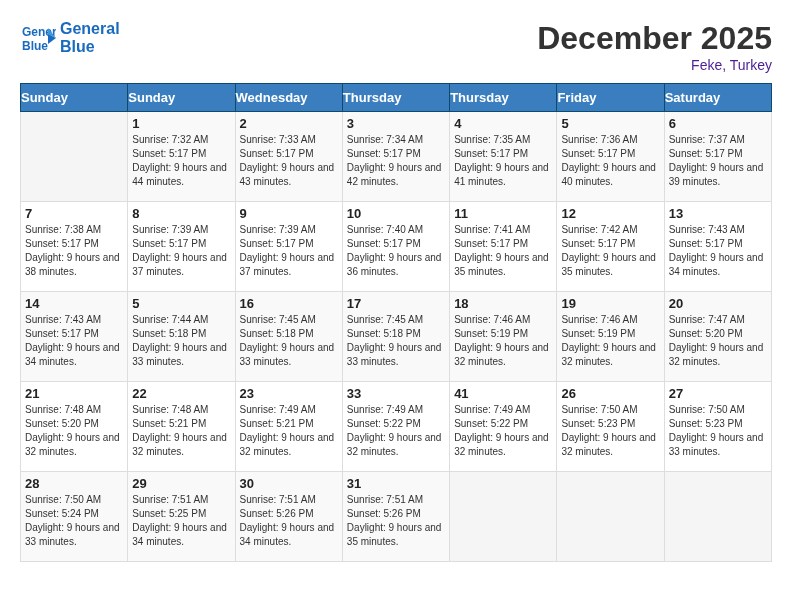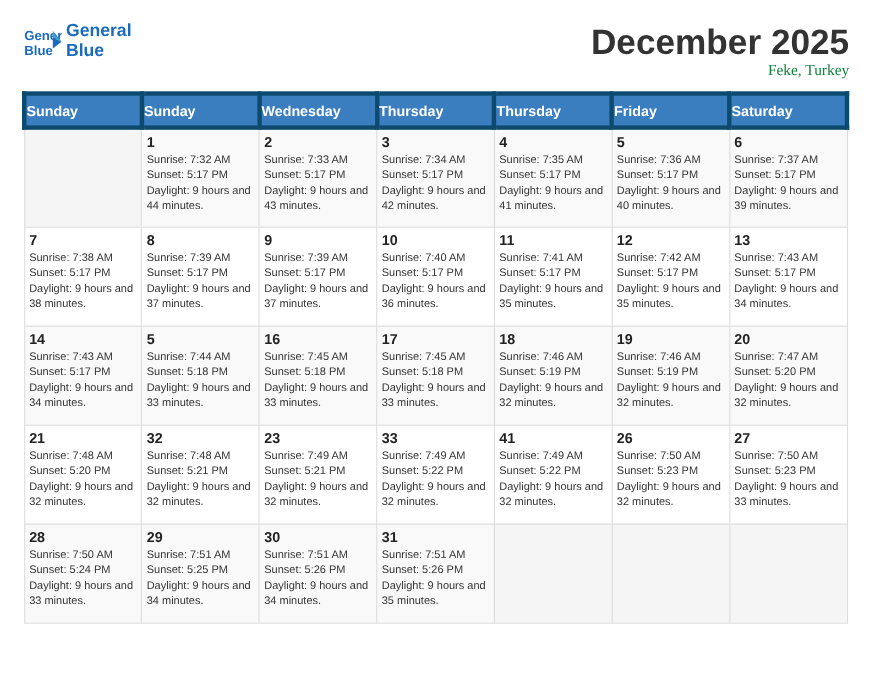--- a/index.html
+++ b/index.html
@@ -29,36 +29,35 @@
       text-align: right;
       margin-left: 12px;
     }
     .month-title {
       font-size: 32px;
       font-weight: bold;
       color: #333;
     }
     .location {
       font-size: 14px;
-      color: #15803d;
-      font-family: Liberation Serif, serif;
+      color: #4c1d95;
     }
     table {
       width: 100%;
       border-collapse: collapse;
       font-size: 11px;
     }
     thead tr th {
       background-color: #3a7ebf;
       color: #fff;
       padding: 6px 0;
       text-align: left;
       font-size: 13px;
       font-weight: bold;
-      border: 4px solid #0c4a6e;
+      border: 1px solid #0c4a6e;
     }
     tbody tr td {
       vertical-align: top;
       padding: 4px;
       border: 1px solid #ddd;
       height: 90px;
       width: 14.28%;
       background: #fff;
     }
     tbody tr:nth-child(odd) td {
@@ -206,21 +205,21 @@
           <div class="day-number">20</div>
           <div class="day-info">Sunrise: 7:47 AM<br>Sunset: 5:20 PM<br>Daylight: 9 hours and 32 minutes.</div>
         </td>
       </tr>
       <tr>
         <td>
           <div class="day-number">21</div>
           <div class="day-info">Sunrise: 7:48 AM<br>Sunset: 5:20 PM<br>Daylight: 9 hours and 32 minutes.</div>
         </td>
         <td>
-          <div class="day-number">32</div>
+          <div class="day-number">22</div>
           <div class="day-info">Sunrise: 7:48 AM<br>Sunset: 5:21 PM<br>Daylight: 9 hours and 32 minutes.</div>
         </td>
         <td>
           <div class="day-number">23</div>
           <div class="day-info">Sunrise: 7:49 AM<br>Sunset: 5:21 PM<br>Daylight: 9 hours and 32 minutes.</div>
         </td>
         <td>
           <div class="day-number">33</div>
           <div class="day-info">Sunrise: 7:49 AM<br>Sunset: 5:22 PM<br>Daylight: 9 hours and 32 minutes.</div>
         </td>

